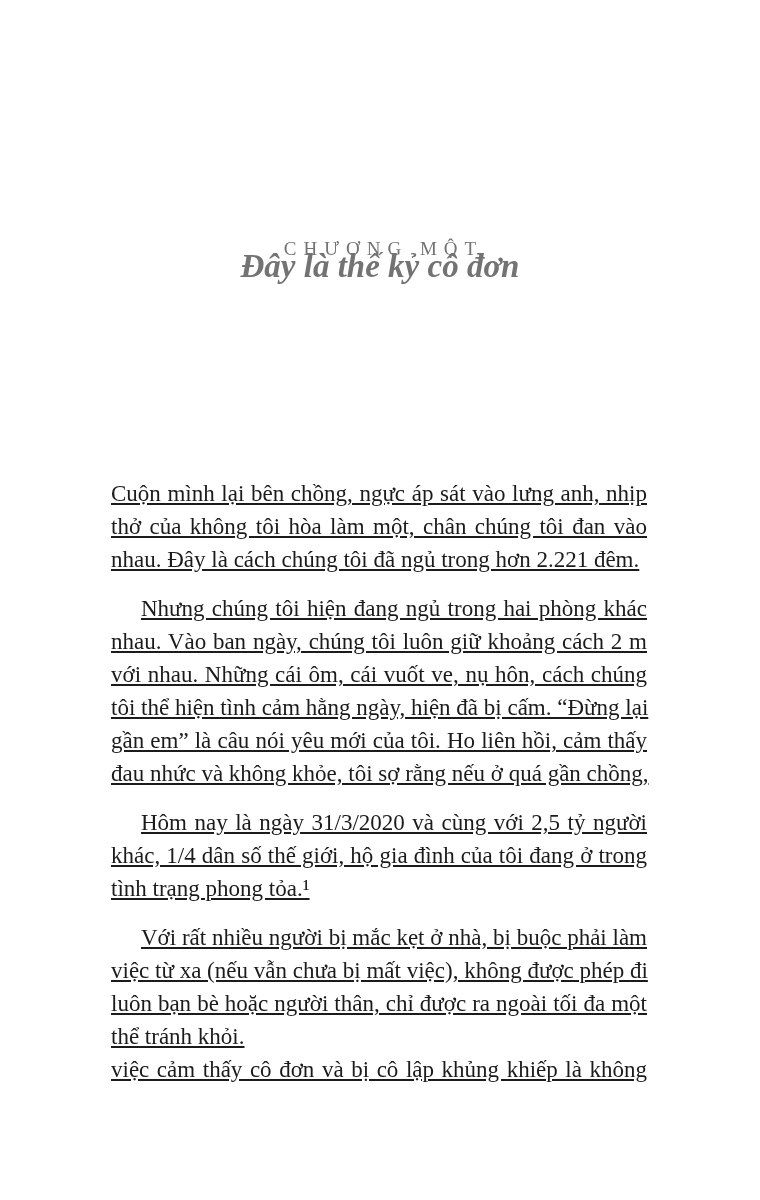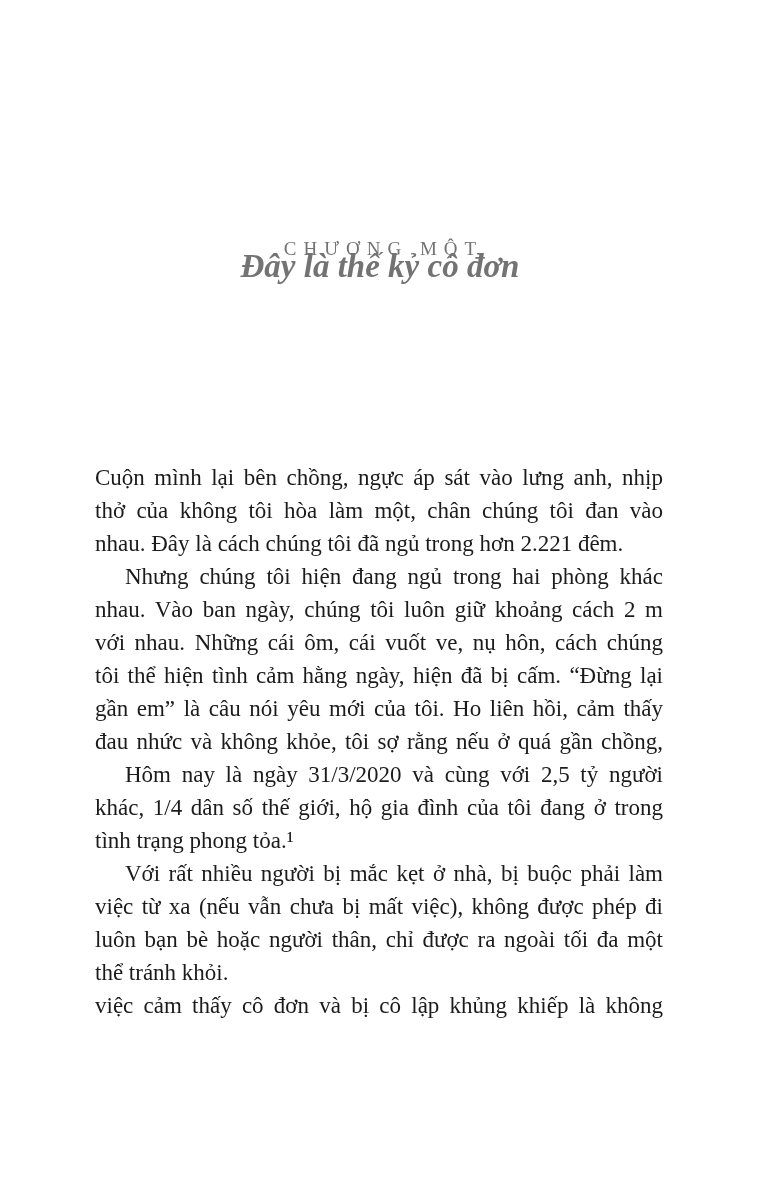--- a/index.html
+++ b/index.html
@@ -43,22 +43,23 @@
   .body-text {
     position: absolute;
     top: 461px;
     left: 95px;
     width: 568px;
     font-size: 23px;
     line-height: 33px;
     color: #1b1b1b;
   }
   .para {
-    margin: 0;
+    margin: 16px;
     padding: 0;
+    text-decoration: underline;
   }
   .line {
     height: 33px;
     text-align: justify;
     text-align-last: justify;
     white-space: nowrap;
   }
   .line.last {
     text-align-last: left;
   }

